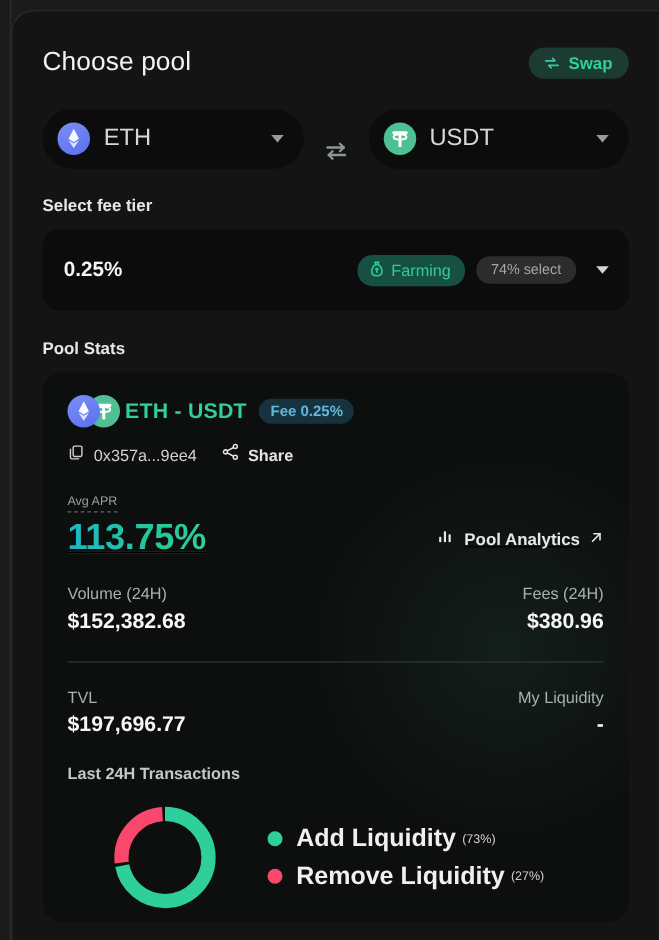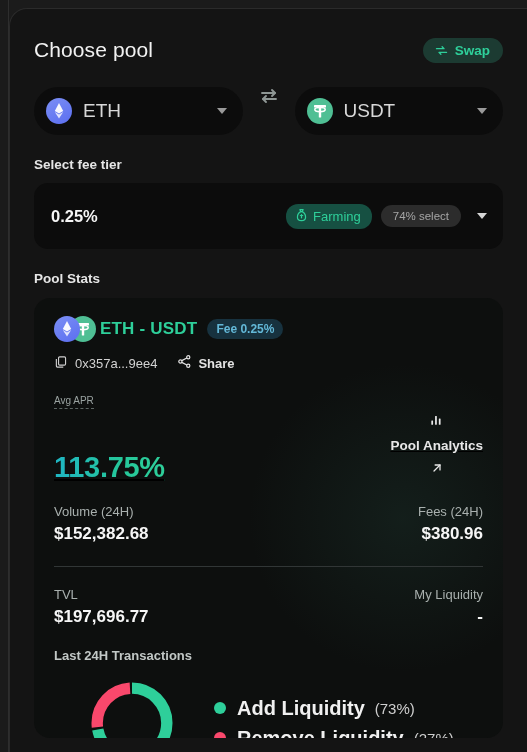--- a/index.html
+++ b/index.html
@@ -33,21 +33,21 @@
   .swap-badge {
     display: inline-flex; align-items: center; gap: 6px;
     background: #1c3b32; color: #2ecf9a;
     border-radius: 14px; padding: 5px 13px 5px 11px;
     font-size: 13.5px; font-weight: 700;
     cursor: pointer;
   }
   .swap-badge svg { display: block; }
 
   
-  .token-row { display: flex; align-items: flex-start; margin-top: 20px; gap: 0; }
+  .token-row { display: flex; align-items: flex-end; margin-top: 20px; gap: 0; }
   .token-sel {
     flex: 1 1 0; height: 48px;
     background: #0c0c0c; border-radius: 24px;
     display: flex; align-items: center; padding: 0 16px 0 12px;
     cursor: pointer;
   }
   .tok-ico { width: 26px; height: 26px; border-radius: 50%; flex: 0 0 auto; position: relative; }
   .tok-eth { background: linear-gradient(150deg,#7b8ff5,#5b6ef0); }
   .tok-usdt { background: #4fbf94; }
   .tok-ico svg { position: absolute; left: 0; top: 0; }
@@ -114,37 +114,37 @@
   .apr-label {
     margin-top: 22px; font-size: 10px; color: #9aa3a1;
     border-bottom: 1px dashed #5d6664; display: inline-block; padding-bottom: 2px;
   }
   .apr-row { display: flex; align-items: flex-end; justify-content: space-between; margin-top: 4px; text-decoration: underline; }
   .apr-val {
     font-size: 29px; font-weight: 700; letter-spacing: -.3px;
     background: linear-gradient(90deg,#1fb6c4,#25c79a 60%,#2ecf9a);
     -webkit-background-clip: text; background-clip: text; color: transparent;
   }
-  .analytics { display: inline-flex; align-items: center; gap: 7px; cursor: pointer; margin-bottom: 6px; flex-direction: column; }
+  .analytics { display: inline-flex; align-items: center; gap: 7px; cursor: pointer; margin-bottom: 6px; }
   .analytics-txt { font-size: 13.5px; font-weight: 700; color: #e8e8e8; }
 
   .kv-row { display: flex; justify-content: space-between; margin-top: 20px; }
   .kv-lbl { font-size: 13px; color: #a9b0ae; }
   .kv-val { font-size: 17px; font-weight: 700; color: #f6f6f6; margin-top: 5px; }
   .kv-right { text-align: right; }
   .divider { height: 1px; background: #313636; margin-top: 22px; }
   .sub-label { font-size: 13px; font-weight: 700; color: #c2c8c6; margin-top: 21px; }
 
   .chart-row { display: flex; align-items: center; margin-top: 14px; }
   .donut { width: 92px; height: 92px; margin-left: 32px; flex: 0 0 auto; }
   .legend { margin-left: 36px; }
   .leg-item { display: flex; align-items: center; margin: 7px 0; }
   .dot { width: 12px; height: 12px; border-radius: 50%; flex: 0 0 auto; }
   .leg-name { font-size: 20px; font-weight: 700; color: #f0f0f0; margin-left: 11px; }
-  .leg-pct { font-size: 15px; color: #cfcfcf; margin-left: 10px; }
+  .leg-pct { font-size: 10px; color: #cfcfcf; margin-left: 5px; }
 </style>
 </head>
 <body>
 
 <div class="page">
   <div class="rail-line"></div>
 
   <div class="panel">
 
     <div class="hdr">

